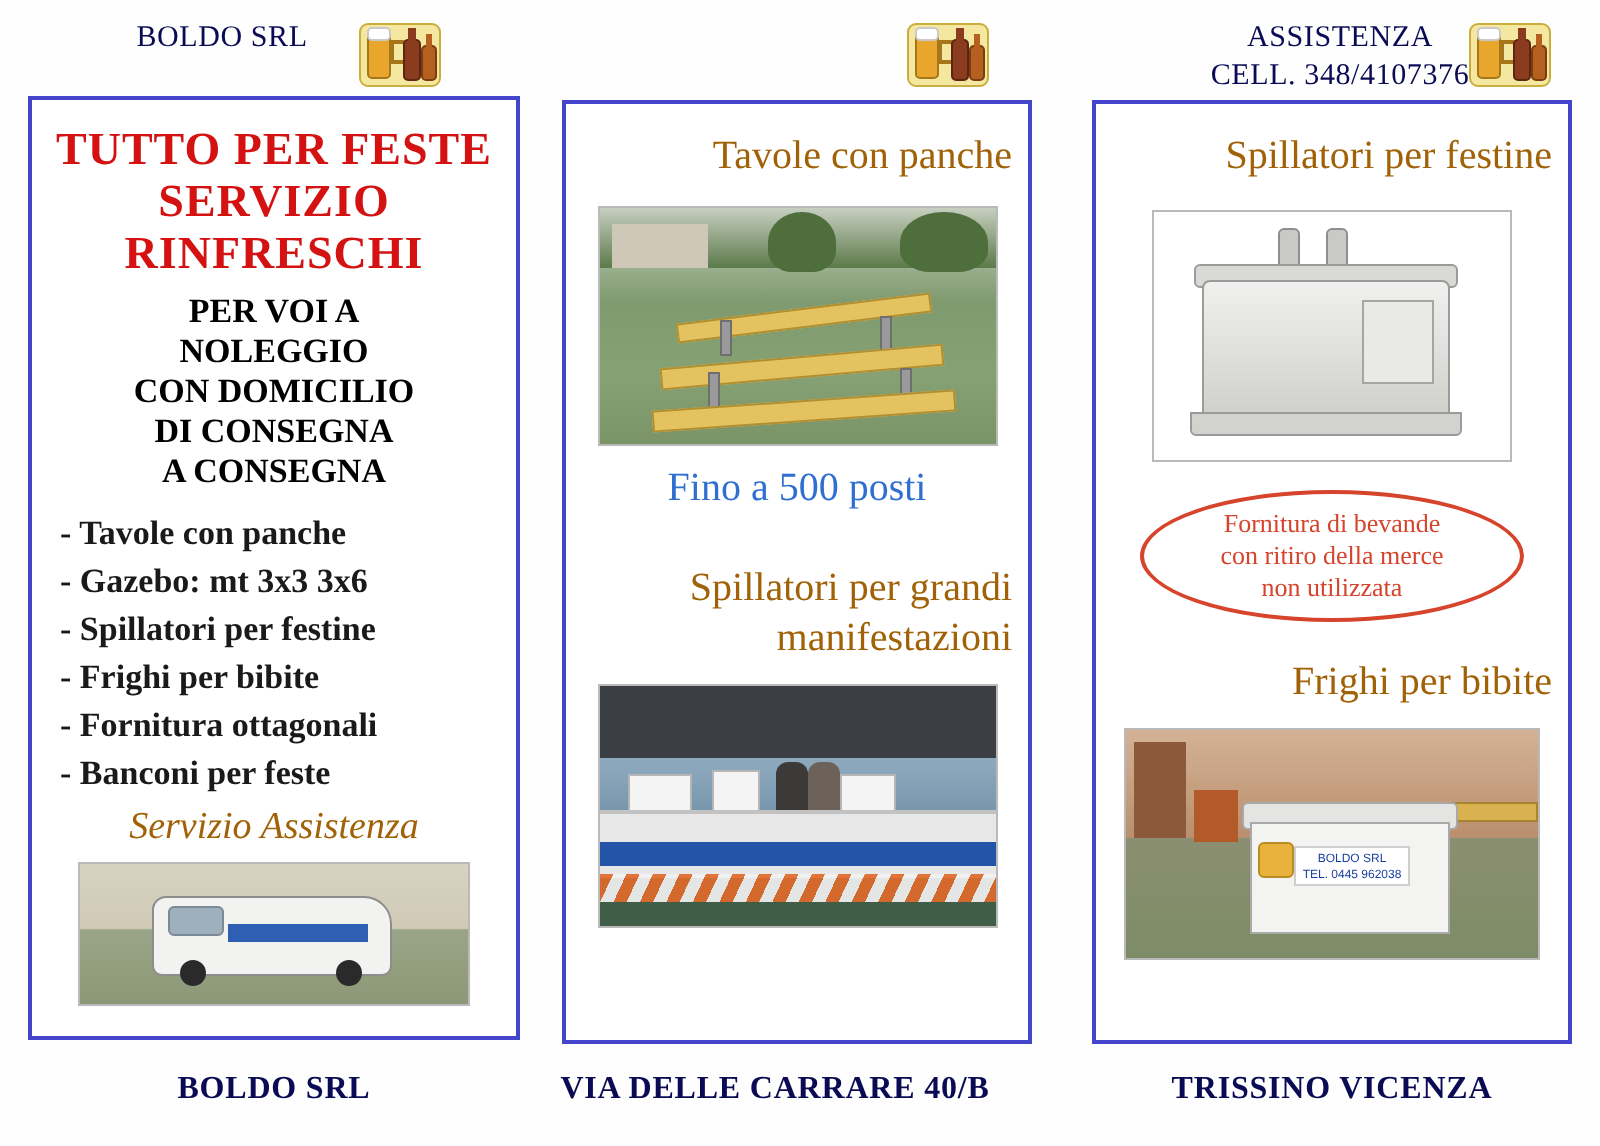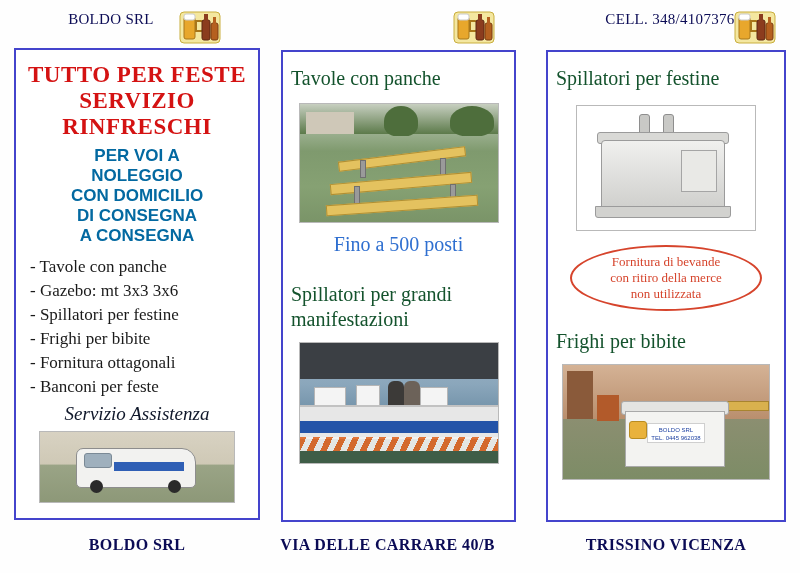--- a/index.html
+++ b/index.html
@@ -69,39 +69,40 @@
     color: #d41212;
     font-family: "Liberation Serif", serif;
     font-weight: bold;
     font-size: 23px;
     line-height: 26px;
     letter-spacing: .5px;
   }
   .p1-sub {
     margin: 6px 0 0 0;
     text-align: center;
-    color: #0369a1;
-    font-family: Liberation Sans, sans-serif;
+    color: #000000;
+    font-family: Liberation Serif, serif;
     font-weight: bold;
     font-size: 17px;
     line-height: 20px;
   }
   .p1-list {
     margin: 9px 0 0 0;
     padding: 0 0 0 14px;
     list-style: none;
     color: #1a1a1a;
     font-family: "Liberation Serif", serif;
     font-size: 17px;
     line-height: 24px;
+    font-weight: bold;
   }
   .p1-assist {
     margin: 4px 0 0 0;
     text-align: center;
-    color: #0f172a;
+    color: #a16207;
     font-family: "Liberation Serif", serif;
     font-style: italic;
     font-size: 19px;
   }
 
   
   .photo {
     position: relative;
     overflow: hidden;
     border: 1px solid #b9b9b9;
@@ -142,22 +143,22 @@
     top: 48px;
     width: 13px; height: 13px;
     background: #2a2a2a;
     border-radius: 50%;
   }
   .van-wheel.w1 { left: 50px; }
   .van-wheel.w2 { left: 128px; }
 
   
   .p-heading {
-    text-align: left;
-    color: #14532d;
+    text-align: right;
+    color: #a16207;
     font-family: "Liberation Serif", serif;
     font-size: 20px;
     line-height: 25px;
     margin: 14px 8px 0 8px;
   }
   .p2-caption {
     text-align: center;
     color: #2f6fd0;
     font-family: "Liberation Serif", serif;
     font-size: 20px;
@@ -443,20 +444,21 @@
       <rect x="6" y="9" width="11" height="22" rx="2" fill="#e8a72c" stroke="#a8761a"></rect>
       <rect x="6" y="6" width="11" height="6" rx="2" fill="#ffffff" stroke="#c9c9c9"></rect>
       <path d="M18 13 h5 a5 5 0 0 1 0 10 h-5 z" fill="none" stroke="#a8761a" stroke-width="2"></path>
       <rect x="24" y="12" width="8" height="20" rx="2" fill="#8b3c1e" stroke="#5d2612"></rect>
       <rect x="26" y="6" width="4" height="7" fill="#8b3c1e"></rect>
       <rect x="33" y="15" width="7" height="17" rx="2" fill="#b5601f" stroke="#7a3c10"></rect>
       <rect x="35" y="9" width="3" height="7" fill="#b5601f"></rect>
     </svg>
 
     <div class="hdr-block hdr-right">
+      <div>ASSISTENZA</div>
       <div>CELL. 348/4107376</div>
     </div>
 
     <svg class="mug-icon mug-3" viewBox="0 0 44 38">
       <rect x="2" y="4" width="40" height="31" rx="4" fill="#f4e7a0" stroke="#c9ae3e"></rect>
       <rect x="6" y="9" width="11" height="22" rx="2" fill="#e8a72c" stroke="#a8761a"></rect>
       <rect x="6" y="6" width="11" height="6" rx="2" fill="#ffffff" stroke="#c9c9c9"></rect>
       <path d="M18 13 h5 a5 5 0 0 1 0 10 h-5 z" fill="none" stroke="#a8761a" stroke-width="2"></path>
       <rect x="24" y="12" width="8" height="20" rx="2" fill="#8b3c1e" stroke="#5d2612"></rect>
       <rect x="26" y="6" width="4" height="7" fill="#8b3c1e"></rect>

